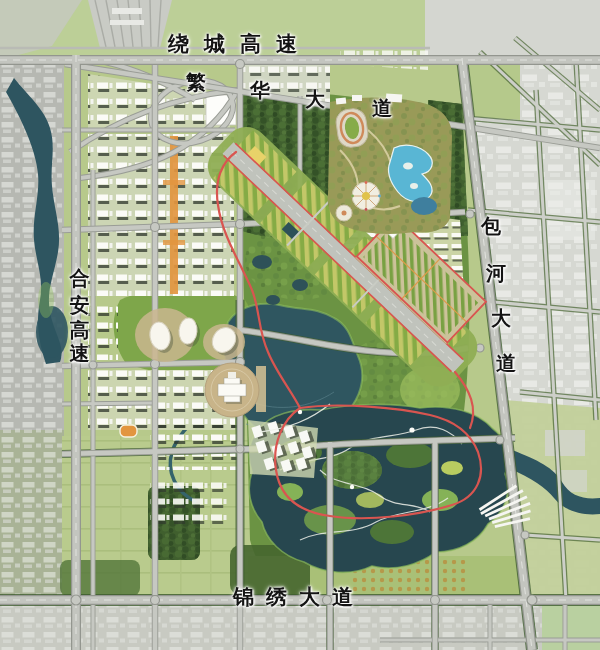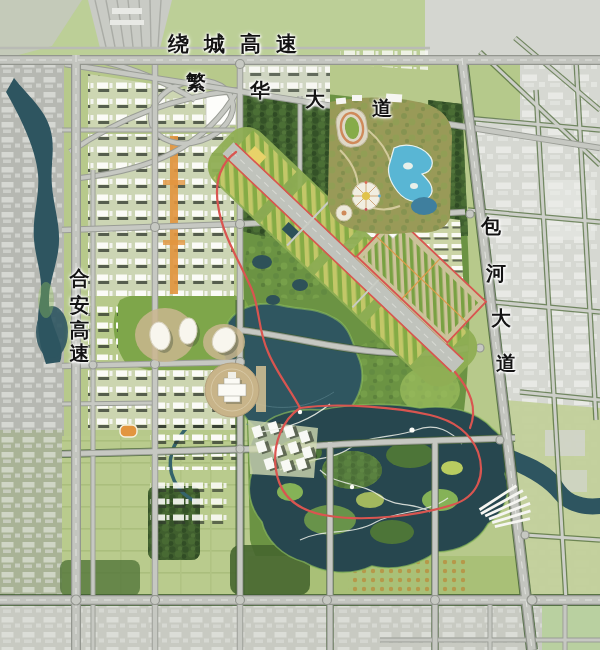--- a/index.html
+++ b/index.html
@@ -494,13 +494,14 @@
       <span class="ch">大</span>
       <span class="ch">道</span>
     </div>
   <div class="road-label label-hean">合安高速</div>
   <div class="road-label label-baohe">
       <span class="ch">包</span>
       <span class="ch">河</span>
       <span class="ch">大</span>
       <span class="ch">道</span>
     </div>
+  <div class="road-label label-jinxiu">锦绣大道</div>
 </div>
 
 </body></html>

